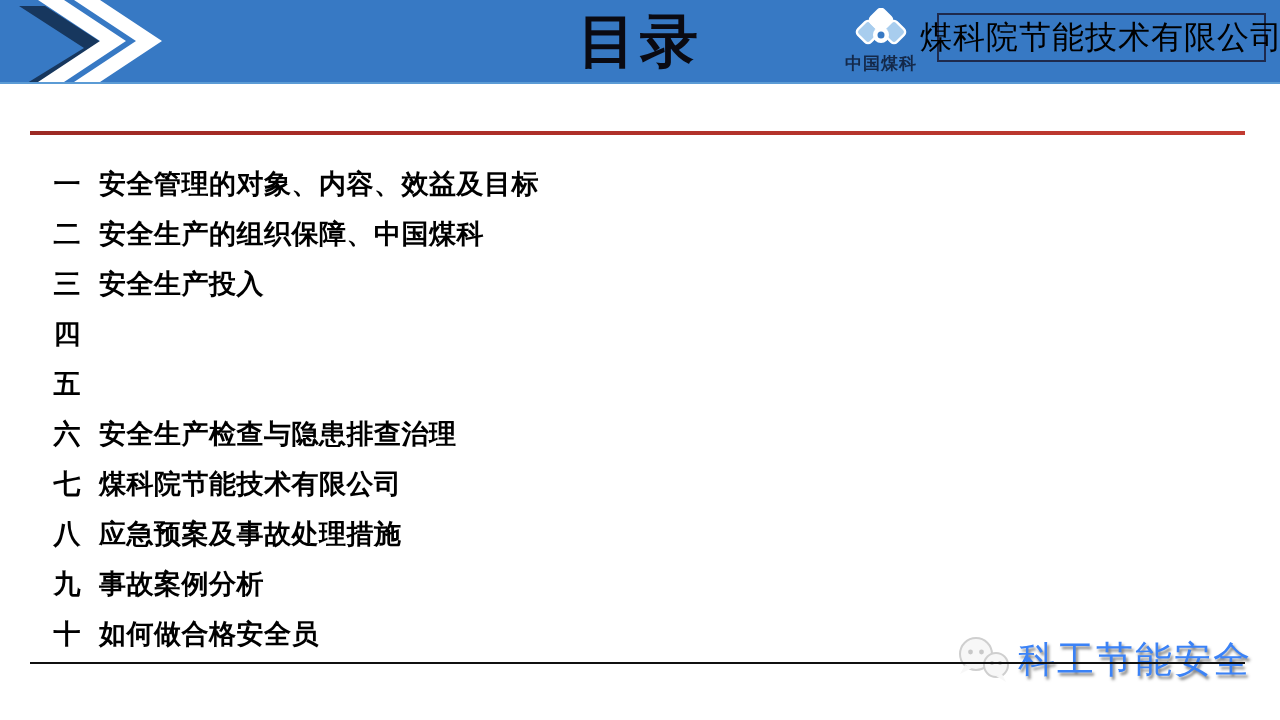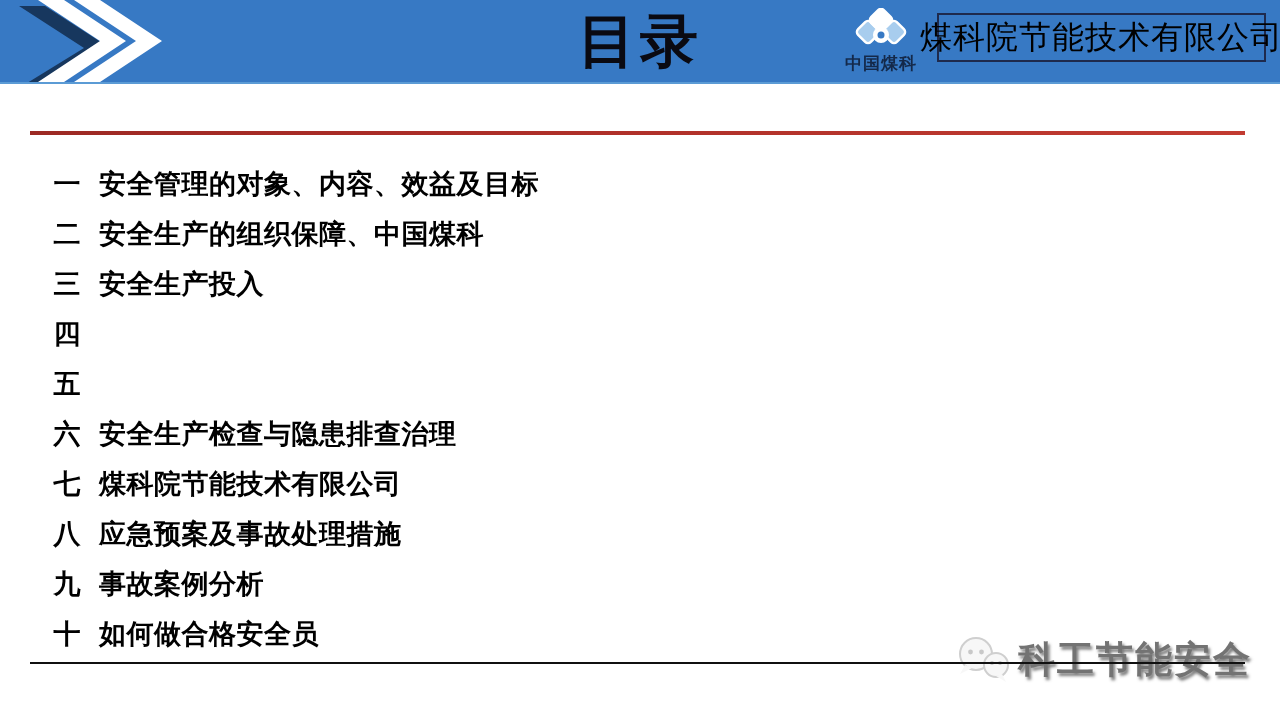--- a/index.html
+++ b/index.html
@@ -45,21 +45,21 @@
   .toc-text{
     margin-left:12px;font-size:27px;font-weight:900;color:#000;
     letter-spacing:0.5px;white-space:nowrap;font-family:Liberation Mono, monospace;
   }
   
   .watermark{
     position:absolute;right:28px;top:632px;display:flex;align-items:center;
   }
   .wm-icon{width:62px;height:56px;margin-right:4px;}
   .wm-text{
-    font-size:37px;font-weight:700;color:#737373;letter-spacing:2px;
+    font-size:37px;font-weight:400;color:#3b82f6;letter-spacing:2px;
     text-shadow:2px 3px 3px rgba(110,110,110,0.9), -1px -1px 0 #ffffff;
     white-space:nowrap;
   }
   .bottom-line{
     position:absolute;left:30px;top:662px;width:1215px;height:2px;background:#101010;
   }
 </style>
 </head>
 <body>
 

